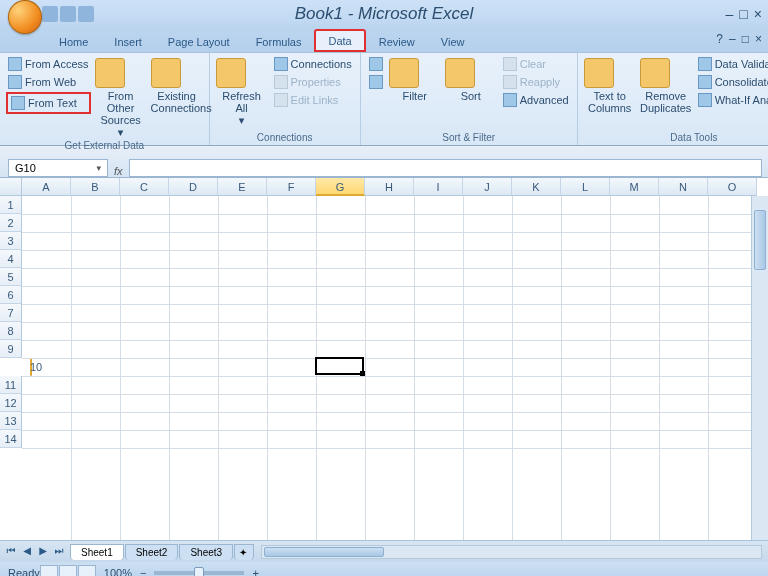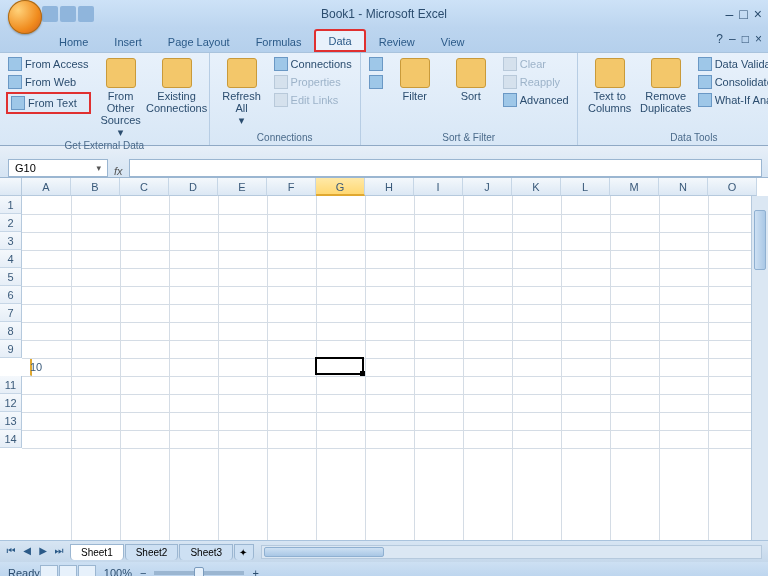--- a/index.html
+++ b/index.html
@@ -2,35 +2,35 @@
 <html><head>
 <meta charset="utf-8">
 <style>
 * { margin: 0; padding: 0; box-sizing: border-box; font-family: "Segoe UI", Tahoma, sans-serif; }
 body { width: 768px; height: 576px; background: #c6dbf0; overflow: hidden; font-size: 11px; }
 
 .titlebar { height: 28px; background: linear-gradient(#cde2f7,#bcd5ef); display: flex; align-items: center; position: relative; }
 .office-btn { width: 34px; height: 34px; border-radius: 50%; background: radial-gradient(circle at 30% 30%,#ffd27a,#f08b1d 60%,#c9571f); margin: 2px 4px; position: absolute; top: -2px; left: 4px; box-shadow: inset 0 0 0 1px #a76a1a, 0 1px 2px rgba(0,0,0,.3); z-index: 5; }
 .qat { margin-left: 42px; display: flex; gap: 2px; align-items: center; }
 .qat-btn { width: 16px; height: 16px; background: #8fb5dc; border-radius: 2px; }
-.title { position: absolute; left: 50%; transform: translateX(-50%); color: #2b4d6f; font-size: 12px; }
+.title { position: absolute; left: 50%; transform: translateX(-50%); color: #2b4d6f; font-size: 17px; font-style: italic; }
 .win-btns { position: absolute; right: 6px; display: flex; gap: 6px; color: #2b4d6f; font-size: 14px; }
 .win-btn { cursor: pointer; }
 
 .tabs { height: 24px; display: flex; align-items: flex-end; padding-left: 46px; gap: 0; background: linear-gradient(#bcd5ef,#b5d0ec); position: relative; }
 .tab { padding: 4px 12px 3px; color: #2b5a88; cursor: pointer; border: 1px solid transparent; }
 .tab.active { background: #e8f1fb; border: 1px solid #8fa9c5; border-bottom: 1px solid #e8f1fb; border-radius: 3px 3px 0 0; }
 .tab.highlighted { border: 2px solid #e03030; }
 .help-row { position: absolute; right: 6px; top: 4px; display: flex; gap: 6px; color: #2b4d6f; font-size: 12px; }
 
 .ribbon { height: 94px; background: linear-gradient(#e8f1fb,#d8e7f6); border-top: 1px solid #a9c3dd; border-bottom: 1px solid #8fa9c5; display: flex; }
 .group { border-right: 1px solid #b7cde4; padding: 3px 6px 1px; display: flex; flex-direction: column; }
 .group-body { flex: 1; display: flex; align-items: flex-start; gap: 4px; }
 .group-label { text-align: center; color: #4a6a8a; font-size: 10px; padding: 1px 0; }
-.btn-lg { display: flex; flex-direction: column; align-items: center; width: 52px; text-align: center; color: #2b4d6f; cursor: pointer; padding-top: 2px; }
+.btn-lg { display: flex; flex-direction: column; width: 52px; text-align: center; color: #2b4d6f; cursor: pointer; padding-top: 2px; }
 .btn-lg .ico { width: 30px; height: 30px; background: #f3c76a; border: 1px solid #c99a3a; border-radius: 3px; margin-bottom: 2px; }
 .btn-sm-row { display: flex; align-items: center; gap: 3px; color: #2b4d6f; cursor: pointer; padding: 1px 2px; white-space: nowrap; }
 .btn-sm-row .ico-s { width: 14px; height: 14px; background: #9ec7e8; border: 1px solid #6a98c5; }
 .vstack { display: flex; flex-direction: column; gap: 2px; }
 .highlighted-box { border: 2px solid #e03030; padding: 1px; }
 .disabled { color: #9db3c9; }
 .disabled .ico-s { background: #d5e1ed; border-color: #b8c9da; }
 
 .namebar { height: 32px; background: linear-gradient(#e7eff8,#d5e4f3); border-bottom: 1px solid #9bb6d1; display: flex; align-items: flex-end; }
 .name-box { width: 100px; height: 18px; background: #fff; border: 1px solid #9bb6d1; margin-left: 8px; padding: 0 6px; display: flex; align-items: center; justify-content: space-between; }

